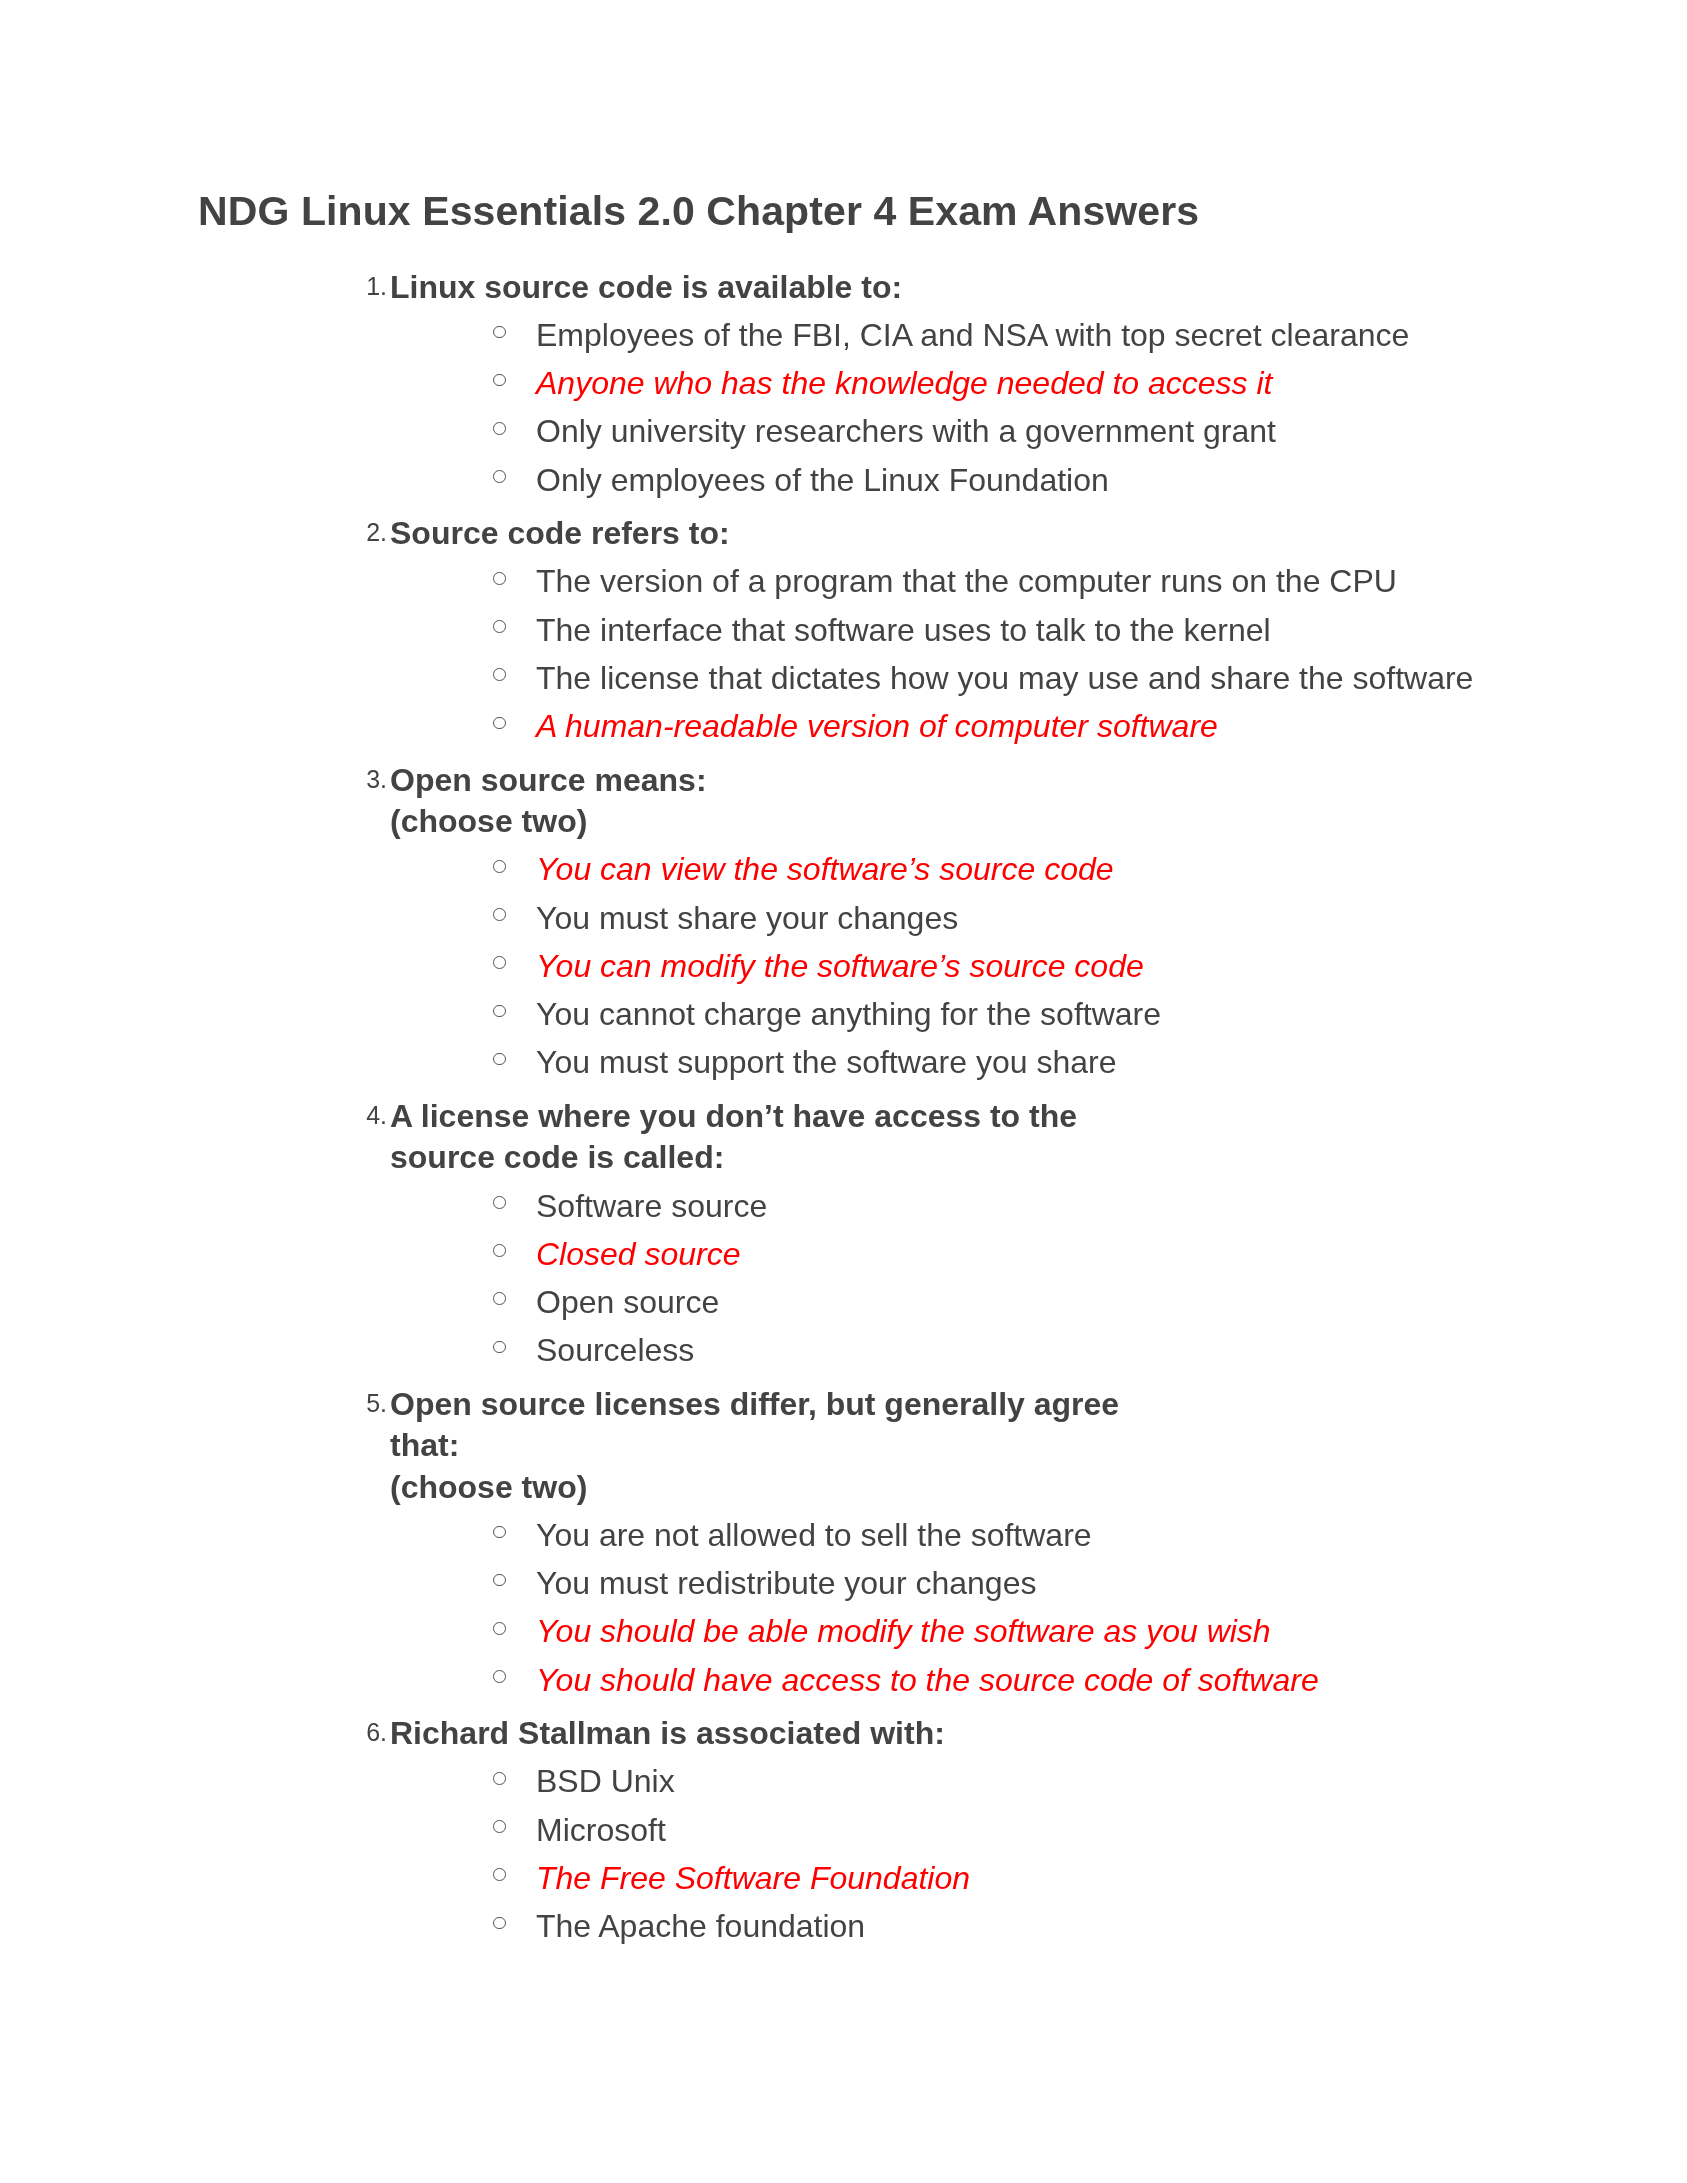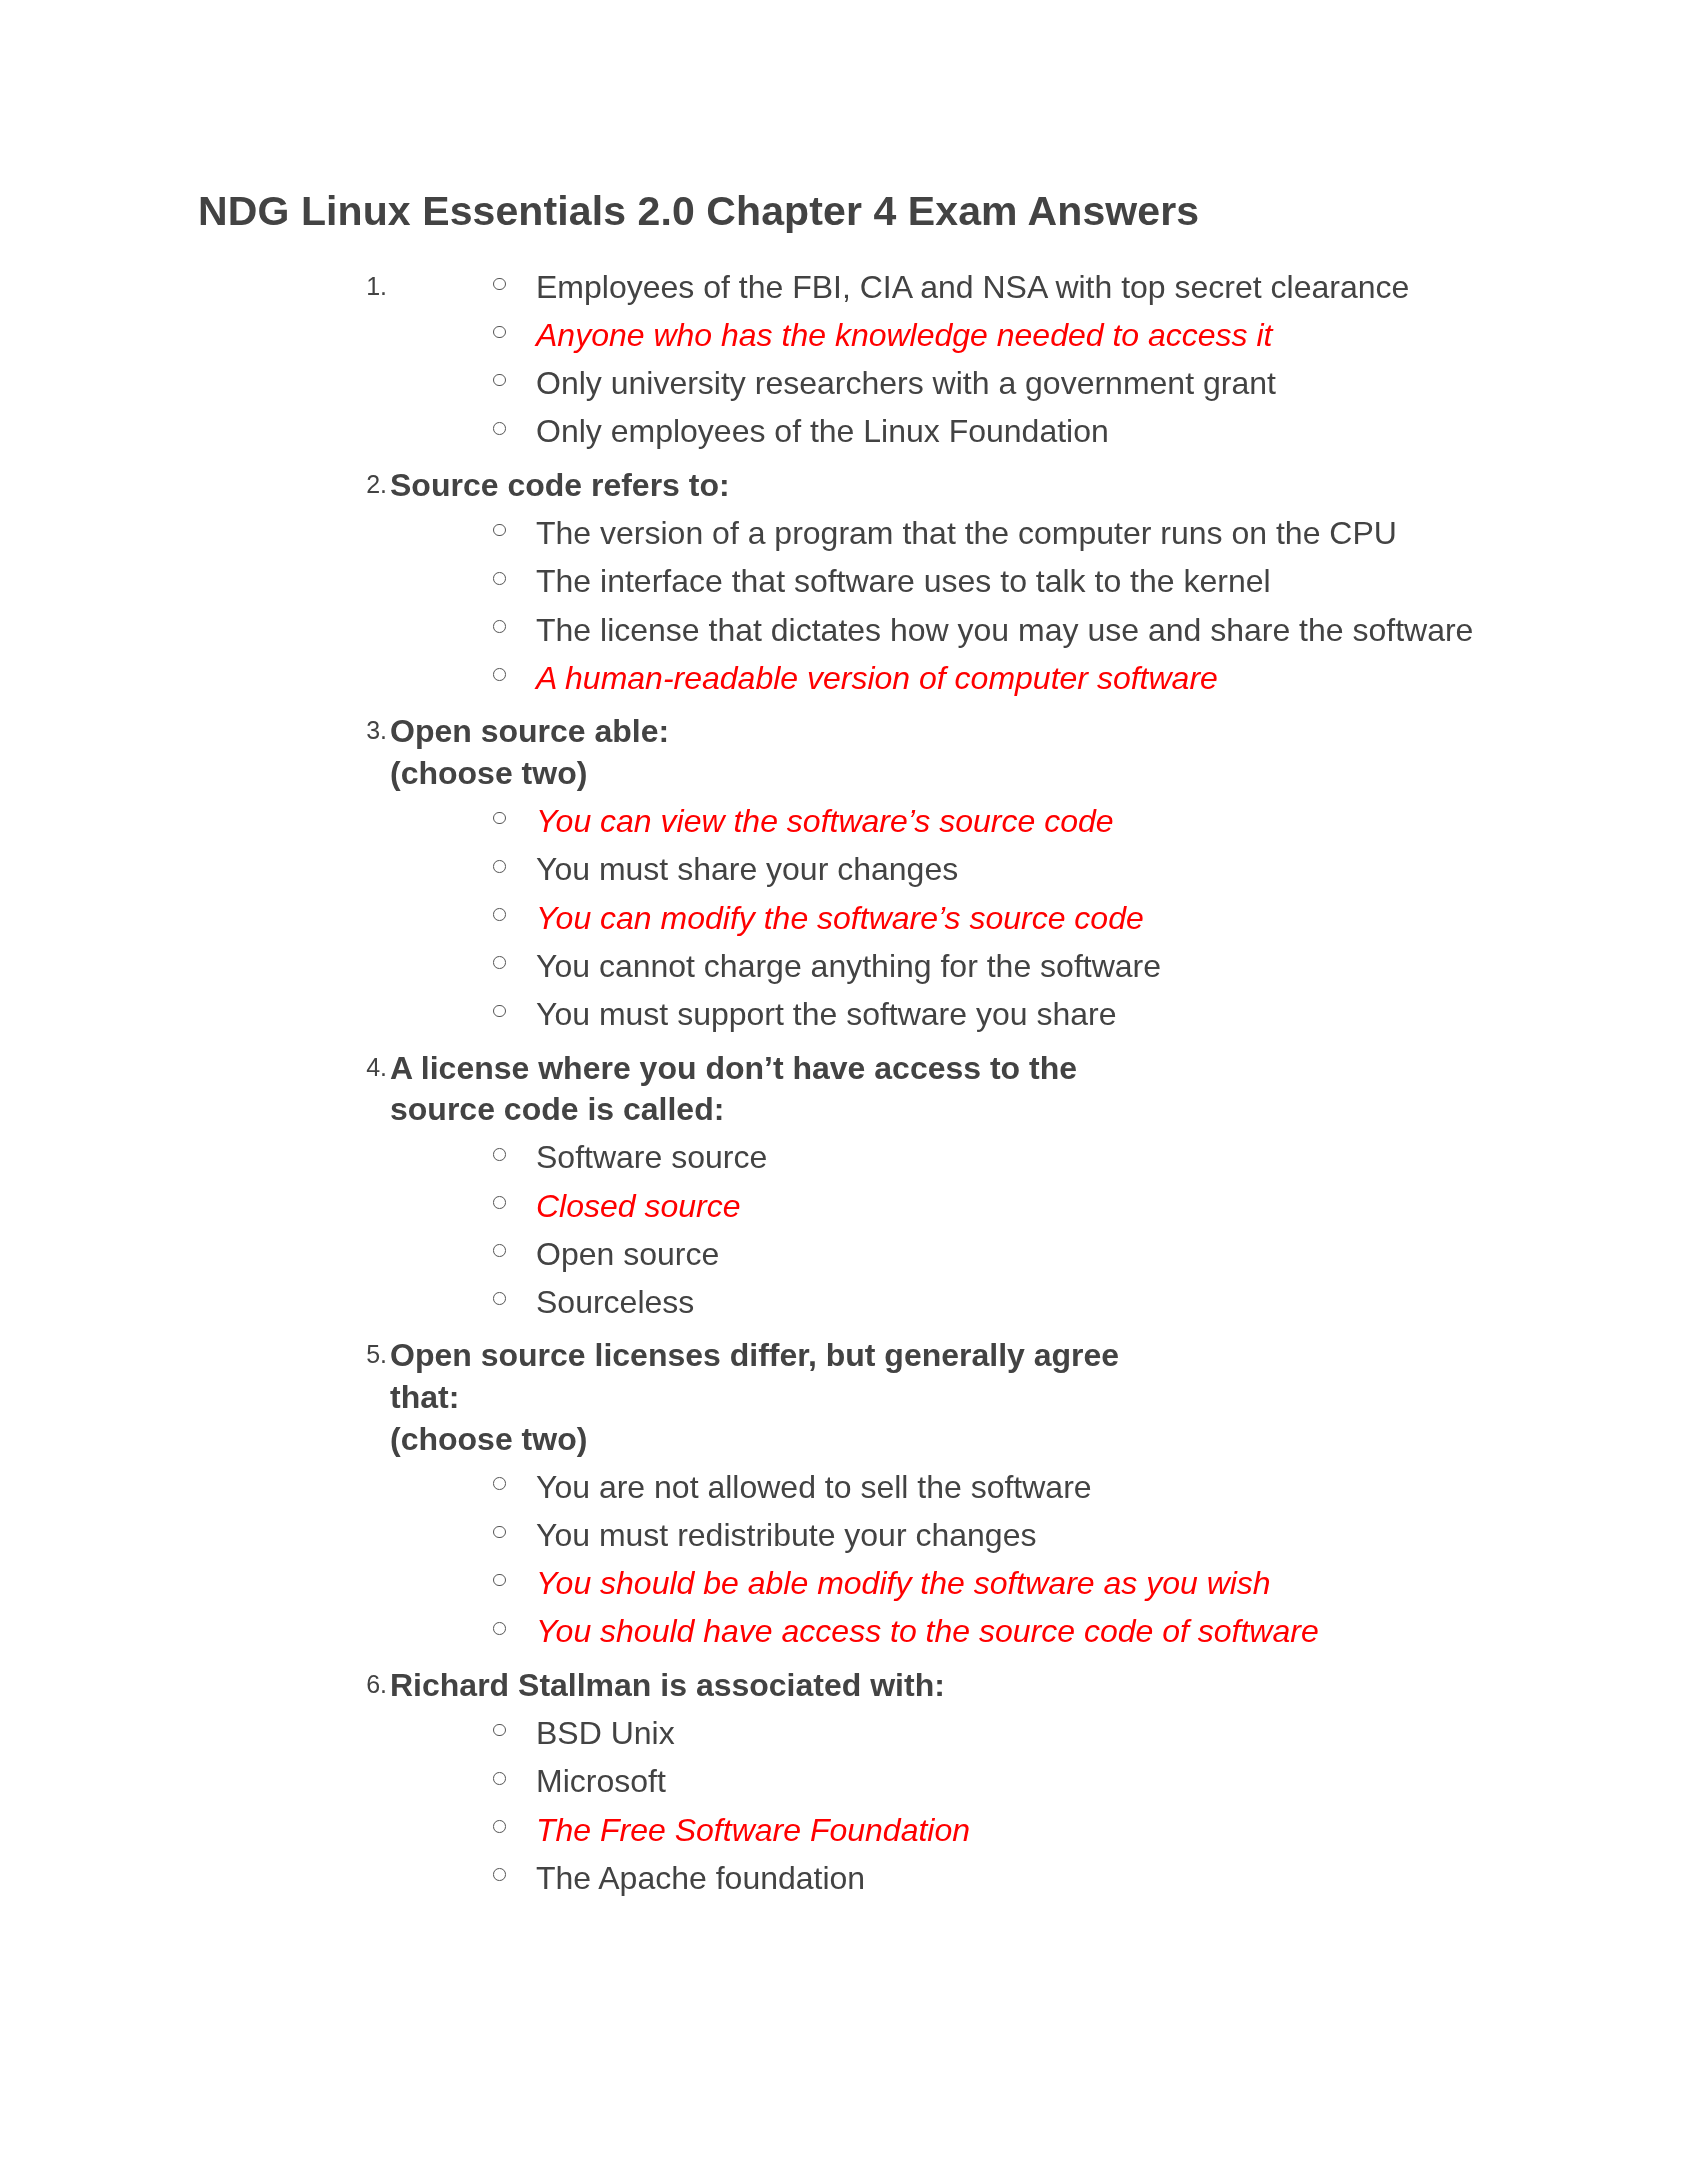--- a/index.html
+++ b/index.html
@@ -109,20 +109,23 @@
 </head>
 <body>
 
 <div class="page">
 
   <h1 class="doc-title">NDG Linux Essentials 2.0 Chapter 4 Exam Answers</h1>
 
   <ol class="questions" id="questions-root">
       <li class="question">
         <span class="q-number">1.</span>
+        <div class="q-text">
+          <span class="q-line">Linux source code is available to:</span>
+        </div>
         <ul class="options">
           <li class="option"><span class="bullet-circle"></span><span class="opt-text">Employees of the FBI, CIA and NSA with top secret clearance</span></li>
           <li class="option correct"><span class="bullet-circle"></span><span class="opt-text">Anyone who has the knowledge needed to access it</span></li>
           <li class="option"><span class="bullet-circle"></span><span class="opt-text">Only university researchers with a government grant</span></li>
           <li class="option"><span class="bullet-circle"></span><span class="opt-text">Only employees of the Linux Foundation</span></li>
         </ul>
       </li>
       <li class="question">
         <span class="q-number">2.</span>
         <div class="q-text">
@@ -131,21 +134,21 @@
         <ul class="options">
           <li class="option"><span class="bullet-circle"></span><span class="opt-text">The version of a program that the computer runs on the CPU</span></li>
           <li class="option"><span class="bullet-circle"></span><span class="opt-text">The interface that software uses to talk to the kernel</span></li>
           <li class="option"><span class="bullet-circle"></span><span class="opt-text">The license that dictates how you may use and share the software</span></li>
           <li class="option correct"><span class="bullet-circle"></span><span class="opt-text">A human-readable version of computer software</span></li>
         </ul>
       </li>
       <li class="question">
         <span class="q-number">3.</span>
         <div class="q-text">
-          <span class="q-line">Open source able:</span>
+          <span class="q-line">Open source means:</span>
           <span class="q-line">(choose two)</span>
         </div>
         <ul class="options">
           <li class="option correct"><span class="bullet-circle"></span><span class="opt-text">You can view the software’s source code</span></li>
           <li class="option"><span class="bullet-circle"></span><span class="opt-text">You must share your changes</span></li>
           <li class="option correct"><span class="bullet-circle"></span><span class="opt-text">You can modify the software’s source code</span></li>
           <li class="option"><span class="bullet-circle"></span><span class="opt-text">You cannot charge anything for the software</span></li>
           <li class="option"><span class="bullet-circle"></span><span class="opt-text">You must support the software you share</span></li>
         </ul>
       </li>

